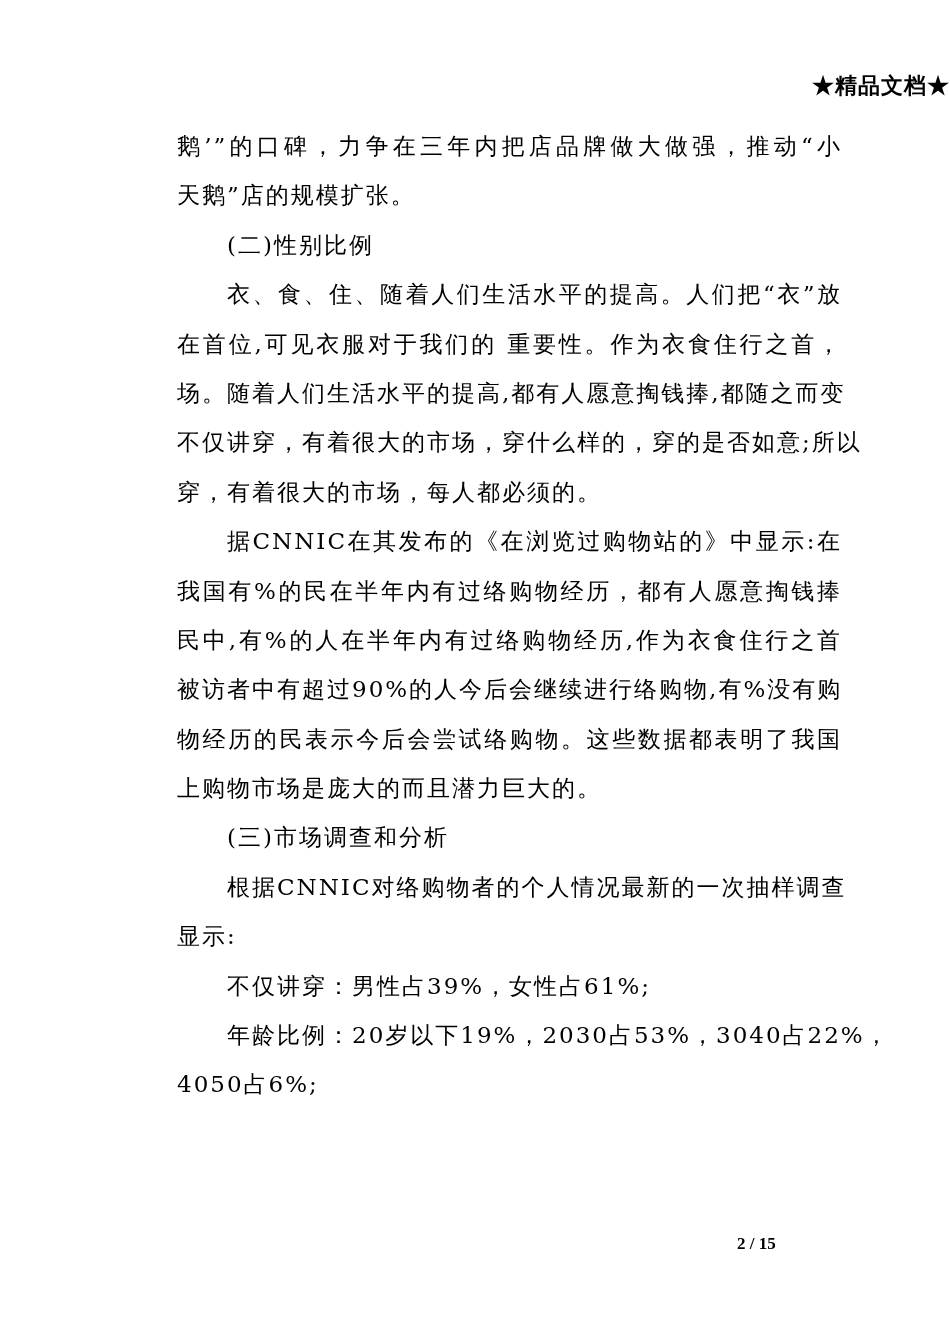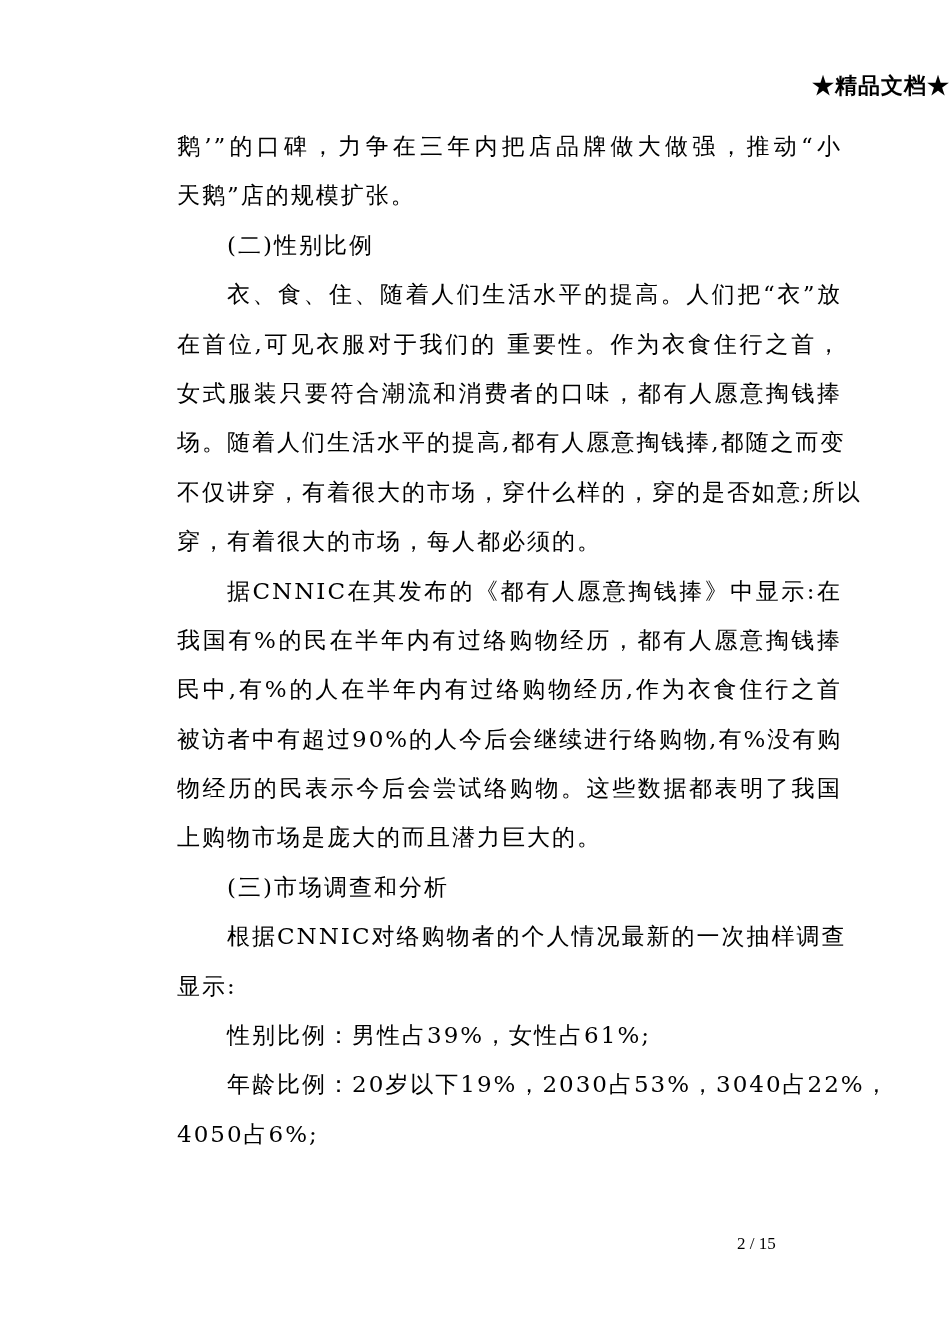--- a/index.html
+++ b/index.html
@@ -46,47 +46,46 @@
     }
     .justify {
       text-align: justify;
       text-align-last: justify;
     }
     .page-number {
       position: absolute;
       top: 1232px;
       left: 737px;
       font-family: "Liberation Serif", serif;
-      font-weight: normal;
+      font-weight: bold;
       font-size: 17px;
       line-height: 24px;
     }
   </style>
 </head>
 <body>
 
 <div class="page-header">★精品文档★</div>
 
 <div class="content">
   <div class="line justify">鹅’”的口碑，力争在三年内把店品牌做大做强，推动“小</div>
   <div class="line">天鹅”店的规模扩张。</div>
   <div class="line indent">(二)性别比例</div>
   <div class="line indent justify">衣、食、住、随着人们生活水平的提高。人们把“衣”放</div>
   <div class="line justify">在首位,可见衣服对于我们的 重要性。作为衣食住行之首，</div>
-  <div class="line justify">女式服装只要符合潮流和消费者的口味，都有人愿意掏钱捧</div>
   <div class="line justify">场。随着人们生活水平的提高,都有人愿意掏钱捧,都随之而变</div>
   <div class="line justify">不仅讲穿，有着很大的市场，穿什么样的，穿的是否如意;所以</div>
   <div class="line">穿，有着很大的市场，每人都必须的。</div>
-  <div class="line indent justify">据CNNIC在其发布的《都有人愿意掏钱捧》中显示:在</div>
+  <div class="line indent justify">据CNNIC在其发布的《在浏览过购物站的》中显示:在</div>
   <div class="line justify">我国有%的民在半年内有过络购物经历，都有人愿意掏钱捧</div>
   <div class="line justify">民中,有%的人在半年内有过络购物经历,作为衣食住行之首</div>
   <div class="line justify">被访者中有超过90%的人今后会继续进行络购物,有%没有购</div>
   <div class="line justify">物经历的民表示今后会尝试络购物。这些数据都表明了我国</div>
   <div class="line">上购物市场是庞大的而且潜力巨大的。</div>
   <div class="line indent">(三)市场调查和分析</div>
   <div class="line indent justify">根据CNNIC对络购物者的个人情况最新的一次抽样调查</div>
   <div class="line">显示:</div>
-  <div class="line indent">性别比例：男性占39%，女性占61%;</div>
+  <div class="line indent">不仅讲穿：男性占39%，女性占61%;</div>
   <div class="line indent">年龄比例：20岁以下19%，2030占53%，3040占22%，</div>
   <div class="line">4050占6%;</div>
 </div>
 
 <div class="page-number">2 / 15</div>
 
 </body></html>

